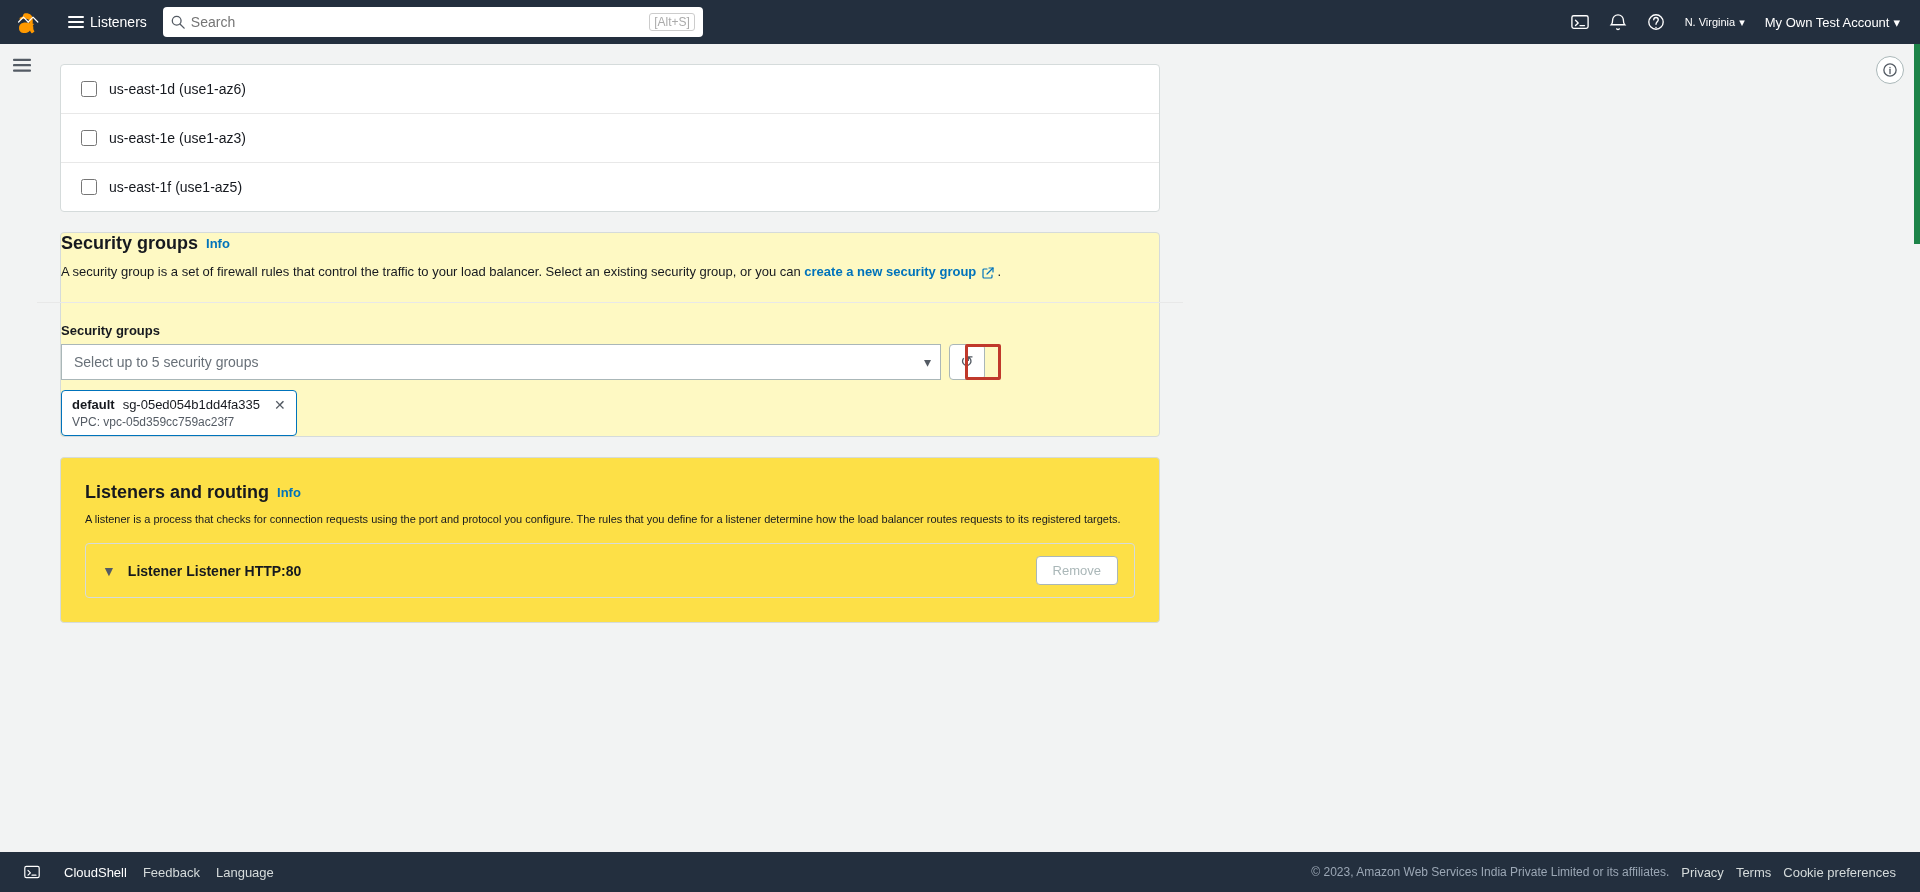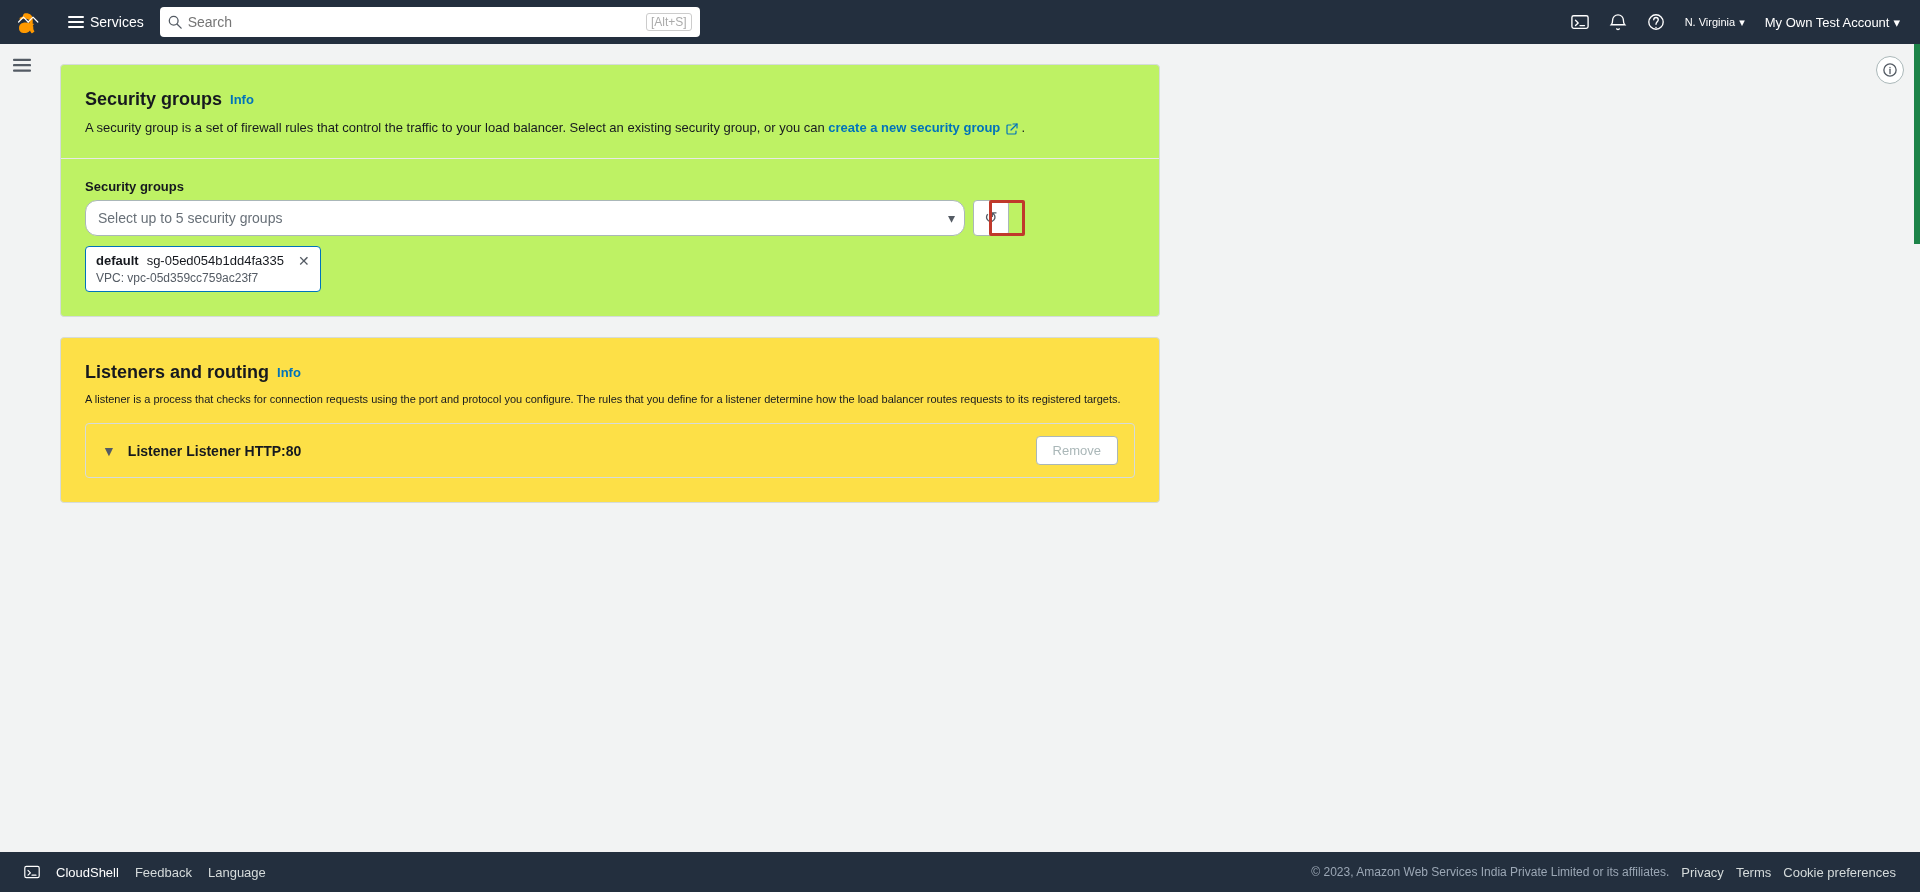--- a/index.html
+++ b/index.html
@@ -146,24 +146,23 @@
       cursor: pointer;
       flex-shrink: 0;
     }
     .az-label {
       font-size: 14px;
       color: #16191f;
     }
 
     
     .panel {
-      background: #bef264;
+      background: #fef9c3;
       border: 1px solid #d5dbdb;
       border-radius: 4px;
-      padding: 24px;
       margin-bottom: 20px;
       max-width: 1100px;
     }
     .panel-title {
       font-size: 18px;
       font-weight: 700;
       color: #16191f;
       display: flex;
       align-items: center;
       gap: 8px;
@@ -212,21 +211,21 @@
     }
     .select-wrapper {
       flex: 1;
       max-width: 880px;
       position: relative;
     }
     .select-dropdown {
       width: 100%;
       height: 36px;
       border: 1px solid #aab7b8;
-      border-radius: 12px;
+      border-radius: 0;
       padding: 0 36px 0 12px;
       font-size: 14px;
       color: #687078;
       background: #fff;
       appearance: none;
       cursor: pointer;
       outline: none;
     }
     .select-arrow {
       position: absolute;
@@ -394,21 +393,21 @@
       z-index: 100;
     }
     .footer-left {
       display: flex;
       align-items: center;
       gap: 16px;
     }
     .footer-cloudshell {
       display: flex;
       align-items: center;
-      gap: 16px;
+      gap: 24px;
       color: #fff;
       font-size: 13px;
       cursor: pointer;
     }
     .footer-link {
       color: #d5dbdb;
       font-size: 13px;
       cursor: pointer;
       text-decoration: none;
     }
@@ -437,21 +436,21 @@
       </g>
     </svg>
   </div>
 
   <div class="nav-services">
     <svg width="16" height="16" viewBox="0 0 16 16" fill="#fff" xmlns="http://www.w3.org/2000/svg">
       <rect y="2" width="16" height="2" rx="1"></rect>
       <rect y="7" width="16" height="2" rx="1"></rect>
       <rect y="12" width="16" height="2" rx="1"></rect>
     </svg>
-    <span>Services</span>
+    <span>Listeners</span>
   </div>
 
   <div class="nav-search">
     <svg width="14" height="14" viewBox="0 0 16 16" fill="#545b64" xmlns="http://www.w3.org/2000/svg">
       <circle cx="6.5" cy="6.5" r="5" stroke="#545b64" stroke-width="1.5" fill="none"></circle>
       <line x1="10.5" y1="10.5" x2="15" y2="15" stroke="#545b64" stroke-width="1.5" stroke-linecap="round"></line>
     </svg>
     <input type="text" placeholder="Search" style="">
     <span class="nav-search-shortcut">[Alt+S]</span>
   </div>
@@ -501,20 +500,34 @@
 <div class="top-right-info">
   <svg width="14" height="14" viewBox="0 0 16 16" fill="none" xmlns="http://www.w3.org/2000/svg">
     <circle cx="8" cy="8" r="7" stroke="#545b64" stroke-width="1.5"></circle>
     <line x1="8" y1="7" x2="8" y2="12" stroke="#545b64" stroke-width="1.5" stroke-linecap="round"></line>
     <circle cx="8" cy="5" r="0.8" fill="#545b64"></circle>
   </svg>
 </div>
 
 <div class="main-content">
 
+  <div class="az-section">
+    <div class="az-item">
+      <input type="checkbox" class="az-checkbox" style="">
+      <span class="az-label">us-east-1d (use1-az6)</span>
+    </div>
+    <div class="az-item">
+      <input type="checkbox" class="az-checkbox" style="">
+      <span class="az-label">us-east-1e (use1-az3)</span>
+    </div>
+    <div class="az-item">
+      <input type="checkbox" class="az-checkbox" style="">
+      <span class="az-label">us-east-1f (use1-az5)</span>
+    </div>
+  </div>
 
   <div class="panel">
     <div class="panel-title">
       <span>Security groups</span>
       <a class="info-link">Info</a>
     </div>
     <p class="panel-desc">
       <span>A security group is a set of firewall rules that control the traffic to your load balancer. Select an existing security group, or you can</span>
       <a class="info-link"> <span>create a new security group</span>
         <svg class="ext-link-icon" viewBox="0 0 12 12" fill="none" xmlns="http://www.w3.org/2000/svg">

